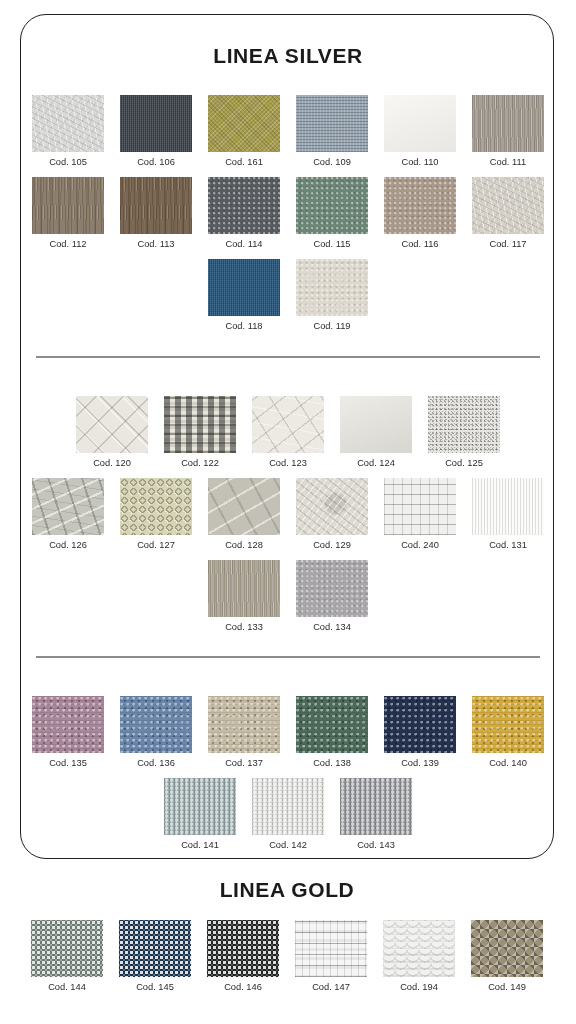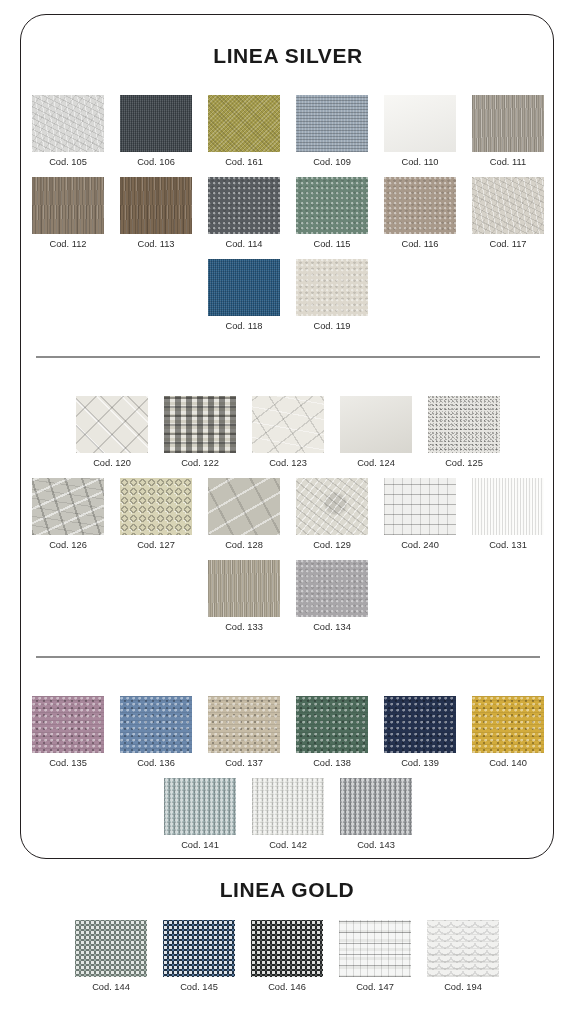--- a/index.html
+++ b/index.html
@@ -526,14 +526,20 @@
           <div class="tx tx-gridline"></div>
         </div>
         <div class="swatch-caption">Cod. 147</div>
       </div>
       <div class="swatch-cell">
         <div class="swatch-chip" style="background-color: rgb(241, 241, 239);">
           <div class="tx tx-wave"></div>
         </div>
         <div class="swatch-caption">Cod. 194</div>
       </div>
+      <div class="swatch-cell">
+        <div class="swatch-chip" style="background-color: rgb(156, 144, 121);">
+          <div class="tx tx-triangles"></div>
+        </div>
+        <div class="swatch-caption">Cod. 149</div>
+      </div>
     </div>
   </div>
 
 </body></html>

